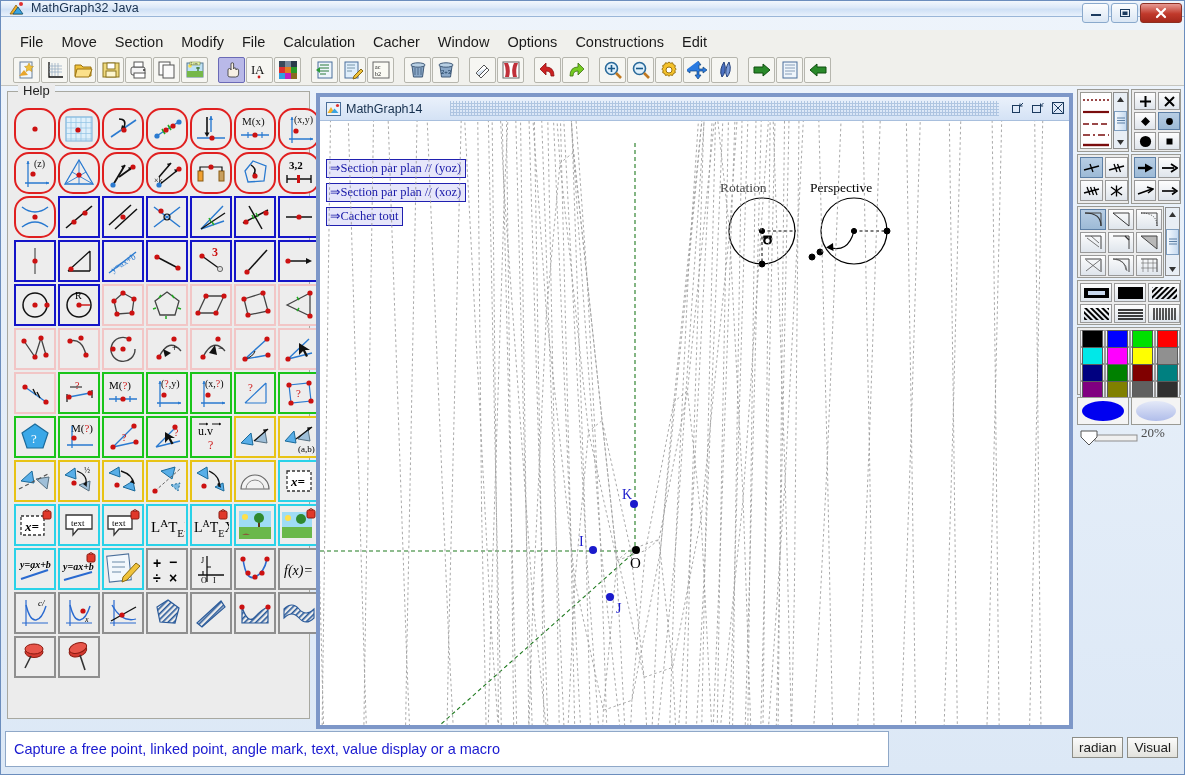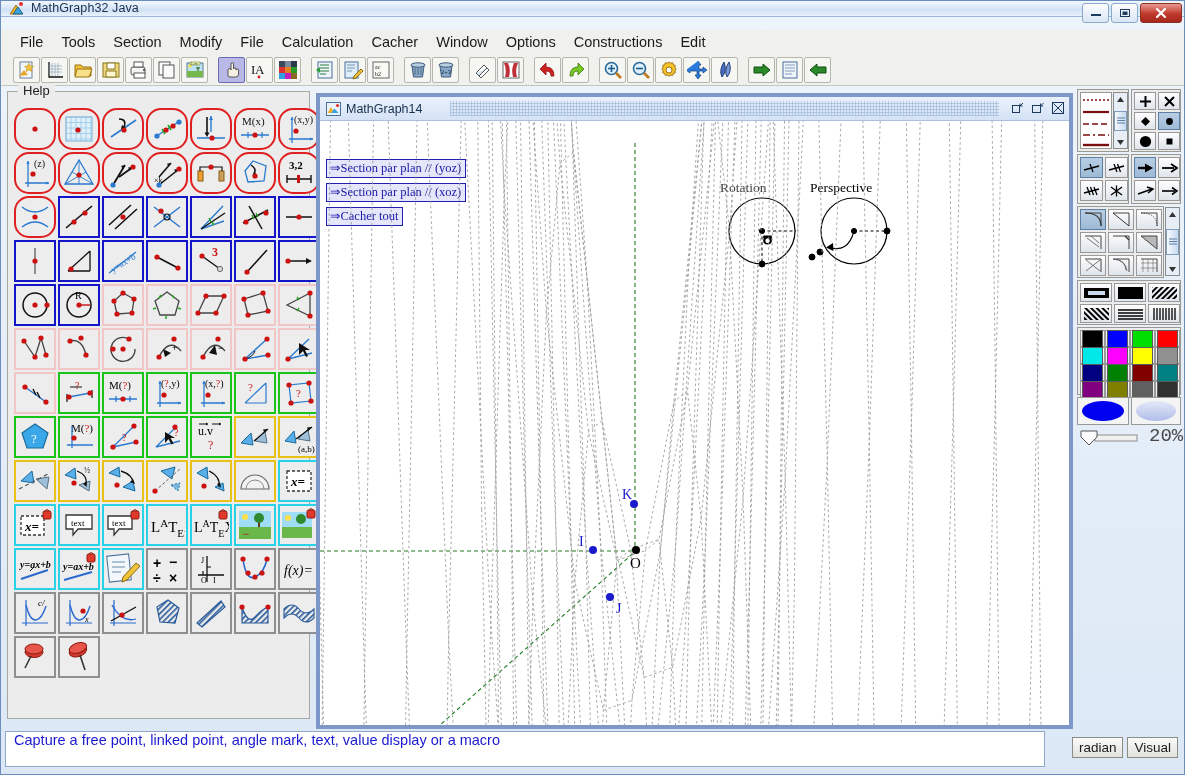--- a/index.html
+++ b/index.html
@@ -141,27 +141,27 @@
     display: flex; align-items: center; justify-content: center; position: relative;
   }
   .cellbtn.sel { background: linear-gradient(#b8cee4, #9dbad6); border-color: #5d7fa5; }
   .scroller {
     border: 1px solid #8c8c8c; background: #e8eef5; width: 15px;
     display: flex; flex-direction: column; align-items: center; justify-content: space-between;
   }
   .scr-arrow { width: 13px; height: 12px; display: flex; align-items: center; justify-content: center; }
   .scr-thumb { width: 13px; background: linear-gradient(90deg,#f6fafe,#c6daf0); border: 1px solid #7e9ec0; }
   .swatch { width: 23px; height: 18px; border: 1px solid #5c5c5c; }
-  #opacity-label { font-family: Liberation Mono, monospace; font-size: 19px; color: #4a4a4a; margin-left: 8px; }
+  #opacity-label { font-family: Liberation Serif, serif; font-size: 13px; color: #4a4a4a; }
 
   
   #statusbar {
-    position: absolute; left: 4px; top: 730px; width: 1040px; height: 36px;
+    position: absolute; left: 4px; top: 730px; width: 884px; height: 36px;
     background: #fff; border: 1px solid #8fa8c8;
-    display: flex; padding-left: 8px;
+    display: flex; align-items: center; padding-left: 8px;
   }
   #statusbar .st-text { font-size: 14.5px; color: #1a1ad0; }
   #bottomright { position: absolute; right: 6px; top: 736px; display: flex; gap: 4px; }
   .brbtn {
     border: 1px solid #8d8d86; background: linear-gradient(#fbfbfb, #e2e2dd);
     font-size: 13.5px; color: #1b1b1b; padding: 2px 6px;
   }
 </style>
 </head>
 <body>
@@ -192,21 +192,21 @@
       <div class="win-btn close">
         <svg width="14" height="12">
             <path d="M3 2 L11 10 M11 2 L3 10" stroke="#fff" stroke-width="2.2" stroke-linecap="round"></path>
           </svg>
       </div>
     </div>
   </div>
 
   <div id="menubar">
       <div class="menu-item">File</div>
-      <div class="menu-item">Tools</div>
+      <div class="menu-item">Move</div>
       <div class="menu-item">Section</div>
       <div class="menu-item">Modify</div>
       <div class="menu-item">File</div>
       <div class="menu-item">Calculation</div>
       <div class="menu-item">Cacher</div>
       <div class="menu-item">Window</div>
       <div class="menu-item">Options</div>
       <div class="menu-item">Constructions</div>
       <div class="menu-item">Edit</div>
     </div>

